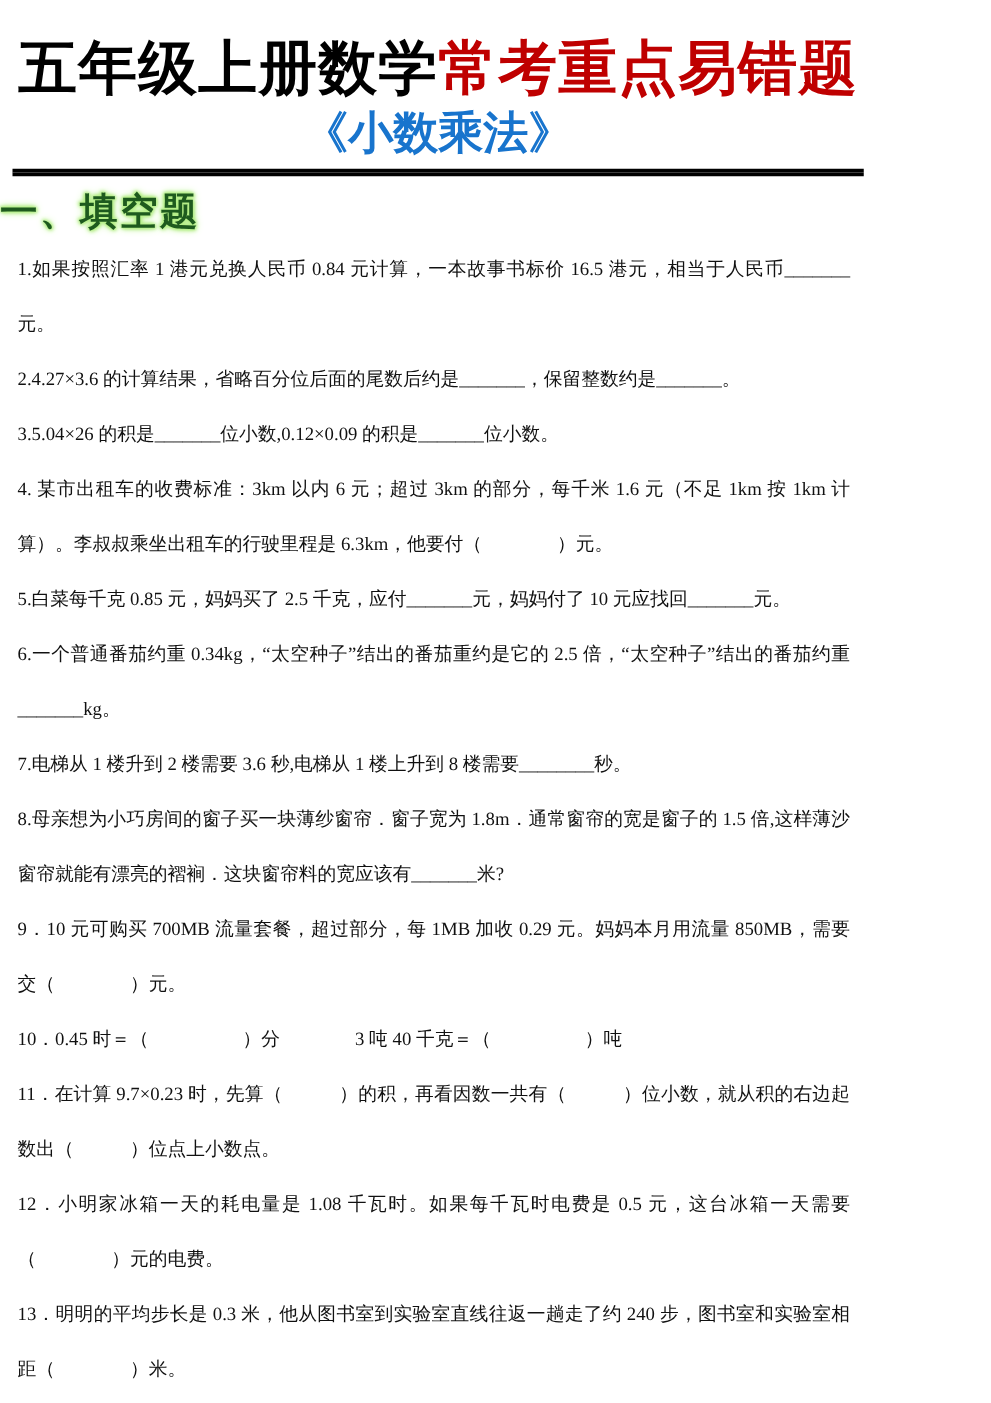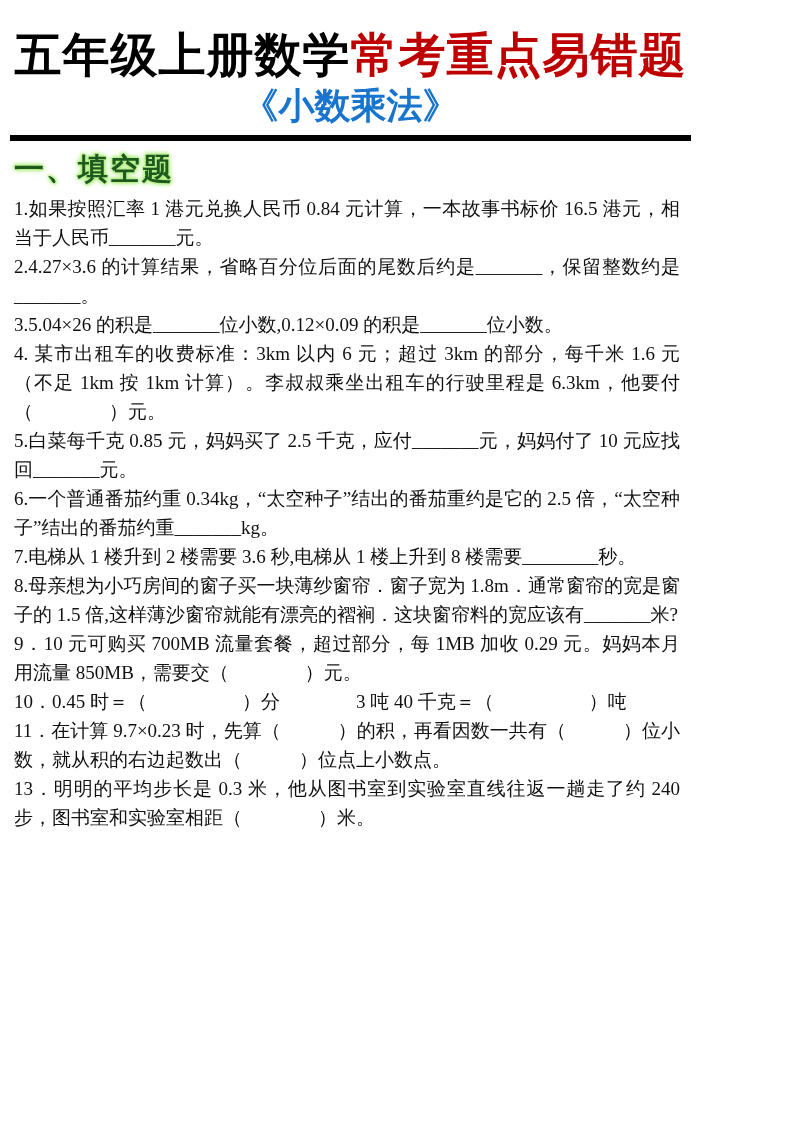--- a/index.html
+++ b/index.html
@@ -39,36 +39,36 @@
     line-height: 1.1;
     font-family: Liberation Serif, serif;
   }
   .divider {
     margin: 9px 10px 0 10px;
     height: 4px;
     border-top: 3px solid #000000;
     border-bottom: 3px solid #000000;
   }
   .section-header {
-    margin: 8px 0 2px 14px;
+    margin: 8px 0 2px 0;
     font-size: 30px;
     font-weight: bold;
     color: var(--section-green);
     text-shadow:
       0 0 2px var(--section-glow),
       0 0 4px var(--section-glow),
       0 0 7px var(--section-glow),
       1px 1px 3px var(--section-glow),
       -1px -1px 3px var(--section-glow);
     letter-spacing: 2px;
   }
   .questions {
     padding: 2px 21px 0 14px;
-    font-size: 19px;
-    line-height: 29px;
+    font-size: 15px;
+    line-height: 44px;
     text-align: justify;
   }
   .questions p { margin: 0; }
 </style>
 </head>
 <body>
 
 <div class="page">
 
   <h1 class="page-title"><span class="title-main">五年级上册数学</span><span class="title-highlight">常考重点易错题</span></h1>
@@ -84,16 +84,17 @@
     <p>2.4.27×3.6 的计算结果，省略百分位后面的尾数后约是_______，保留整数约是_______。</p>
     <p>3.5.04×26 的积是_______位小数,0.12×0.09 的积是_______位小数。</p>
     <p>4. 某市出租车的收费标准：3km 以内 6 元；超过 3km 的部分，每千米 1.6 元（不足 1km 按 1km 计算）。李叔叔乘坐出租车的行驶里程是 6.3km，他要付（　　　　）元。</p>
     <p>5.白菜每千克 0.85 元，妈妈买了 2.5 千克，应付_______元，妈妈付了 10 元应找回_______元。</p>
     <p>6.一个普通番茄约重 0.34kg，“太空种子”结出的番茄重约是它的 2.5 倍，“太空种子”结出的番茄约重_______kg。</p>
     <p>7.电梯从 1 楼升到 2 楼需要 3.6 秒,电梯从 1 楼上升到 8 楼需要________秒。</p>
     <p>8.母亲想为小巧房间的窗子买一块薄纱窗帘．窗子宽为 1.8m．通常窗帘的宽是窗子的 1.5 倍,这样薄沙窗帘就能有漂亮的褶裥．这块窗帘料的宽应该有_______米?</p>
     <p>9．10 元可购买 700MB 流量套餐，超过部分，每 1MB 加收 0.29 元。妈妈本月用流量 850MB，需要交（　　　　）元。</p>
     <p>10．0.45 时＝（　　　　　）分　　　　3 吨 40 千克＝（　　　　　）吨</p>
     <p>11．在计算 9.7×0.23 时，先算（　　　）的积，再看因数一共有（　　　）位小数，就从积的右边起数出（　　　）位点上小数点。</p>
+    <p>12．小明家冰箱一天的耗电量是 1.08 千瓦时。如果每千瓦时电费是 0.5 元，这台冰箱一天需要（　　　　）元的电费。</p>
     <p>13．明明的平均步长是 0.3 米，他从图书室到实验室直线往返一趟走了约 240 步，图书室和实验室相距（　　　　）米。</p>
   </div>
 
 </div>
 
 </body></html>

